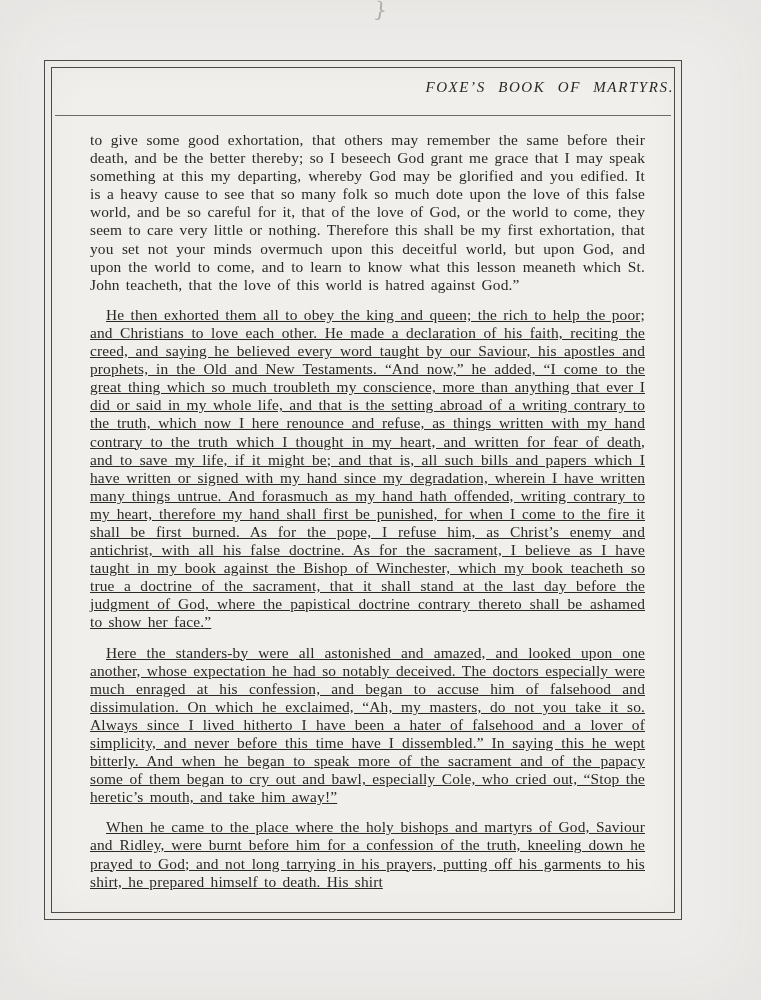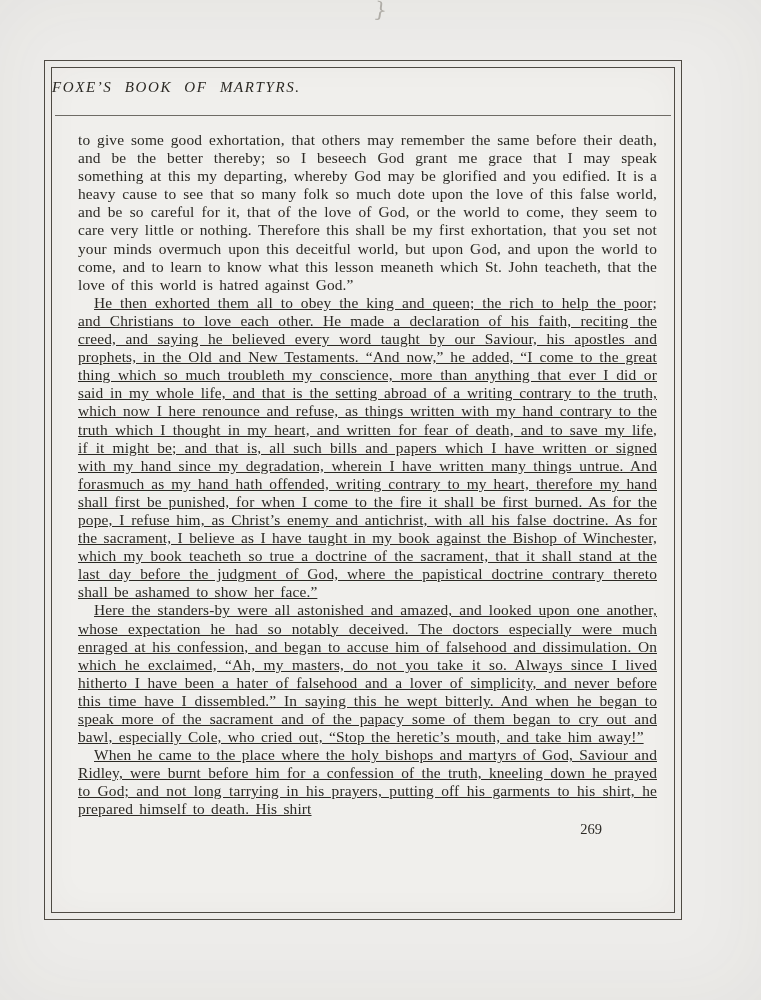--- a/index.html
+++ b/index.html
@@ -43,21 +43,21 @@
   .frame-inner {
     position: absolute;
     left: 6px;
     top: 6px;
     right: 6px;
     bottom: 6px;
     border: 1px solid var(--border);
   }
   .running-header {
     margin-top: 11px;
-    text-align: left;
+    text-align: right;
     font-style: italic;
     font-size: 15px;
     letter-spacing: 1.6px;
     word-spacing: 7px;
     color: var(--ink);
   }
   .header-rule {
     height: 1px;
     background: var(--border);
     opacity: 0.8;
@@ -65,21 +65,21 @@
   }
   .text-block {
     margin: 15px 17px 0 26px;
     font-size: 15.4px;
     line-height: 18.1px;
     letter-spacing: 0.15px;
     word-spacing: 2.2px;
     color: var(--ink);
     text-align: justify;
   }
-  .text-block p { margin: 0; }
+  .text-block p { margin: 12px; }
   .text-block p.indent { text-indent: 16px; text-decoration: underline; }
   .page-number {
     text-align: right;
     margin: 2px 72px 0 0;
     font-size: 14.5px;
     color: var(--ink);
   }
 </style>
 </head>
 <body>
@@ -93,16 +93,15 @@
 
     <div class="header-rule"></div>
 
     <div class="text-block">
       <p>to give some good exhortation, that others may remember the same before their death, and be the better thereby; so I beseech God grant me grace that I may speak something at this my departing, whereby God may be glorified and you edified. It is a heavy cause to see that so many folk so much dote upon the love of this false world, and be so careful for it, that of the love of God, or the world to come, they seem to care very little or nothing. Therefore this shall be my first exhortation, that you set not your minds overmuch upon this deceitful world, but upon God, and upon the world to come, and to learn to know what this lesson meaneth which St. John teacheth, that the love of this world is hatred against God.”</p>
       <p class="indent">He then exhorted them all to obey the king and queen; the rich to help the poor; and Christians to love each other. He made a declaration of his faith, reciting the creed, and saying he believed every word taught by our Saviour, his apostles and prophets, in the Old and New Testaments. “And now,” he added, “I come to the great thing which so much troubleth my conscience, more than anything that ever I did or said in my whole life, and that is the setting abroad of a writing contrary to the truth, which now I here renounce and refuse, as things written with my hand contrary to the truth which I thought in my heart, and written for fear of death, and to save my life, if it might be; and that is, all such bills and papers which I have written or signed with my hand since my degradation, wherein I have written many things untrue. And forasmuch as my hand hath offended, writing contrary to my heart, therefore my hand shall first be punished, for when I come to the fire it shall be first burned. As for the pope, I refuse him, as Christ’s enemy and antichrist, with all his false doctrine. As for the sacrament, I believe as I have taught in my book against the Bishop of Winchester, which my book teacheth so true a doctrine of the sacrament, that it shall stand at the last day before the judgment of God, where the papistical doctrine contrary thereto shall be ashamed to show her face.”</p>
       <p class="indent">Here the standers-by were all astonished and amazed, and looked upon one another, whose expectation he had so notably deceived. The doctors especially were much enraged at his confession, and began to accuse him of falsehood and dissimulation. On which he exclaimed, “Ah, my masters, do not you take it so. Always since I lived hitherto I have been a hater of falsehood and a lover of simplicity, and never before this time have I dissembled.” In saying this he wept bitterly. And when he began to speak more of the sacrament and of the papacy some of them began to cry out and bawl, especially Cole, who cried out, “Stop the heretic’s mouth, and take him away!”</p>
       <p class="indent">When he came to the place where the holy bishops and martyrs of God, Saviour and Ridley, were burnt before him for a confession of the truth, kneeling down he prayed to God; and not long tarrying in his prayers, putting off his garments to his shirt, he prepared himself to death. His shirt</p>
     </div>
 
-    <div class="page-number">269</div>
 
   </div>
 </div>
 
 </body></html>

